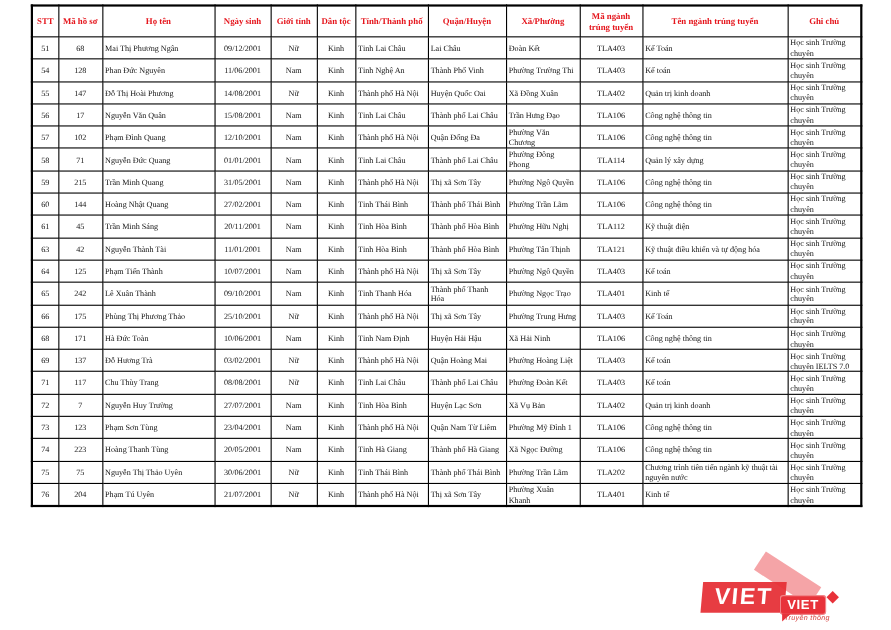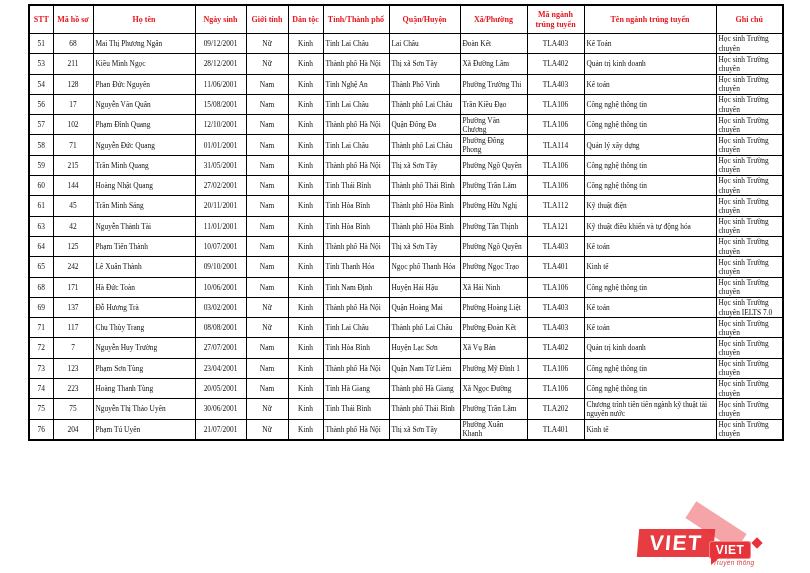--- a/index.html
+++ b/index.html
@@ -107,57 +107,57 @@
           <td class="c">Nữ</td>
           <td class="c">Kinh</td>
           <td class="l">Tỉnh Lai Châu</td>
           <td class="l">Lai Châu</td>
           <td class="l">Đoàn Kết</td>
           <td class="c">TLA403</td>
           <td class="l">Kế Toán</td>
           <td class="l">Học sinh Trường chuyên</td>
         </tr>
         <tr>
-          <td class="c">53</td>
-          <td class="c">211</td>
-          <td class="l">Kiều Minh Ngọc</td>
-          <td class="c">28/12/2001</td>
-          <td class="c">Nữ</td>
-          <td class="c">Kinh</td>
-          <td class="l">Thành phố Hà Nội</td>
-          <td class="l">Thị xã Sơn Tây</td>
-          <td class="l">Xã Đường Lâm</td>
-          <td class="c">TLA402</td>
-          <td class="l">Quản trị kinh doanh</td>
-          <td class="l">Học sinh Trường chuyên</td>
-        </tr>
-        <tr>
           <td class="c">54</td>
           <td class="c">128</td>
           <td class="l">Phan Đức Nguyên</td>
           <td class="c">11/06/2001</td>
           <td class="c">Nam</td>
           <td class="c">Kinh</td>
           <td class="l">Tỉnh Nghệ An</td>
           <td class="l">Thành Phố Vinh</td>
           <td class="l">Phường Trường Thi</td>
           <td class="c">TLA403</td>
           <td class="l">Kế toán</td>
           <td class="l">Học sinh Trường chuyên</td>
         </tr>
         <tr>
+          <td class="c">55</td>
+          <td class="c">147</td>
+          <td class="l">Đỗ Thị Hoài Phương</td>
+          <td class="c">14/08/2001</td>
+          <td class="c">Nữ</td>
+          <td class="c">Kinh</td>
+          <td class="l">Thành phố Hà Nội</td>
+          <td class="l">Huyện Quốc Oai</td>
+          <td class="l">Xã Đồng Xuân</td>
+          <td class="c">TLA402</td>
+          <td class="l">Quản trị kinh doanh</td>
+          <td class="l">Học sinh Trường chuyên</td>
+        </tr>
+        <tr>
           <td class="c">56</td>
           <td class="c">17</td>
           <td class="l">Nguyễn Văn Quân</td>
           <td class="c">15/08/2001</td>
           <td class="c">Nam</td>
           <td class="c">Kinh</td>
           <td class="l">Tỉnh Lai Châu</td>
           <td class="l">Thành phố Lai Châu</td>
-          <td class="l">Trần Kiều Đạo</td>
+          <td class="l">Trần Hưng Đạo</td>
           <td class="c">TLA106</td>
           <td class="l">Công nghệ thông tin</td>
           <td class="l">Học sinh Trường chuyên</td>
         </tr>
         <tr>
           <td class="c">57</td>
           <td class="c">102</td>
           <td class="l">Phạm Đình Quang</td>
           <td class="c">12/10/2001</td>
           <td class="c">Nam</td>
@@ -254,24 +254,38 @@
           <td class="l">Học sinh Trường chuyên</td>
         </tr>
         <tr>
           <td class="c">65</td>
           <td class="c">242</td>
           <td class="l">Lê Xuân Thành</td>
           <td class="c">09/10/2001</td>
           <td class="c">Nam</td>
           <td class="c">Kinh</td>
           <td class="l">Tỉnh Thanh Hóa</td>
-          <td class="l">Ngọc phố Thanh Hóa</td>
+          <td class="l">Thành phố Thanh Hóa</td>
           <td class="l">Phường Ngọc Trạo</td>
           <td class="c">TLA401</td>
           <td class="l">Kinh tế</td>
+          <td class="l">Học sinh Trường chuyên</td>
+        </tr>
+        <tr>
+          <td class="c">66</td>
+          <td class="c">175</td>
+          <td class="l">Phùng Thị Phương Thảo</td>
+          <td class="c">25/10/2001</td>
+          <td class="c">Nữ</td>
+          <td class="c">Kinh</td>
+          <td class="l">Thành phố Hà Nội</td>
+          <td class="l">Thị xã Sơn Tây</td>
+          <td class="l">Phường Trung Hưng</td>
+          <td class="c">TLA403</td>
+          <td class="l">Kế Toán</td>
           <td class="l">Học sinh Trường chuyên</td>
         </tr>
         <tr>
           <td class="c">68</td>
           <td class="c">171</td>
           <td class="l">Hà Đức Toàn</td>
           <td class="c">10/06/2001</td>
           <td class="c">Nam</td>
           <td class="c">Kinh</td>
           <td class="l">Tỉnh Nam Định</td>

